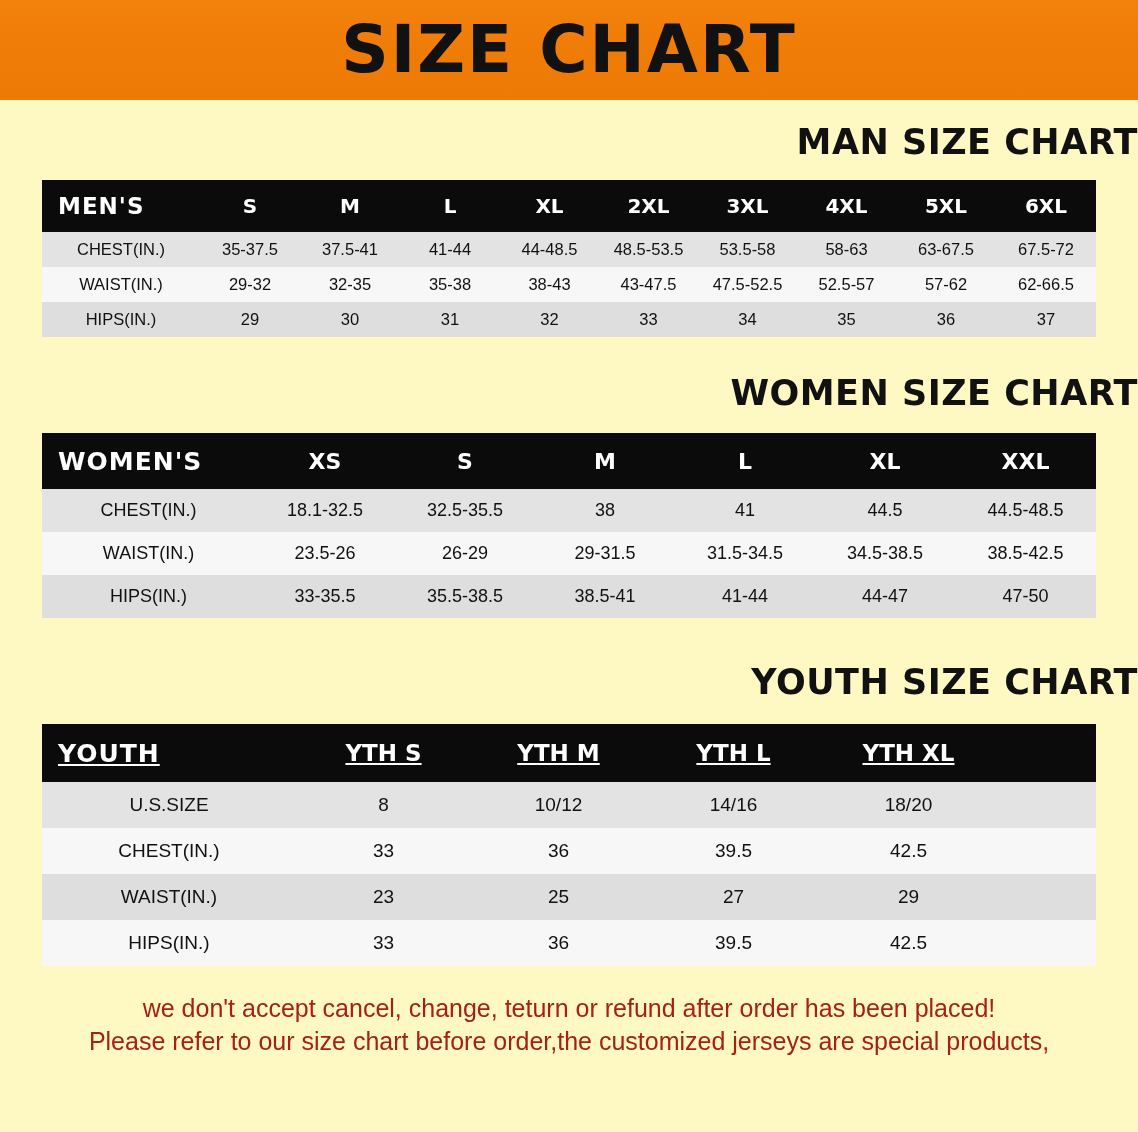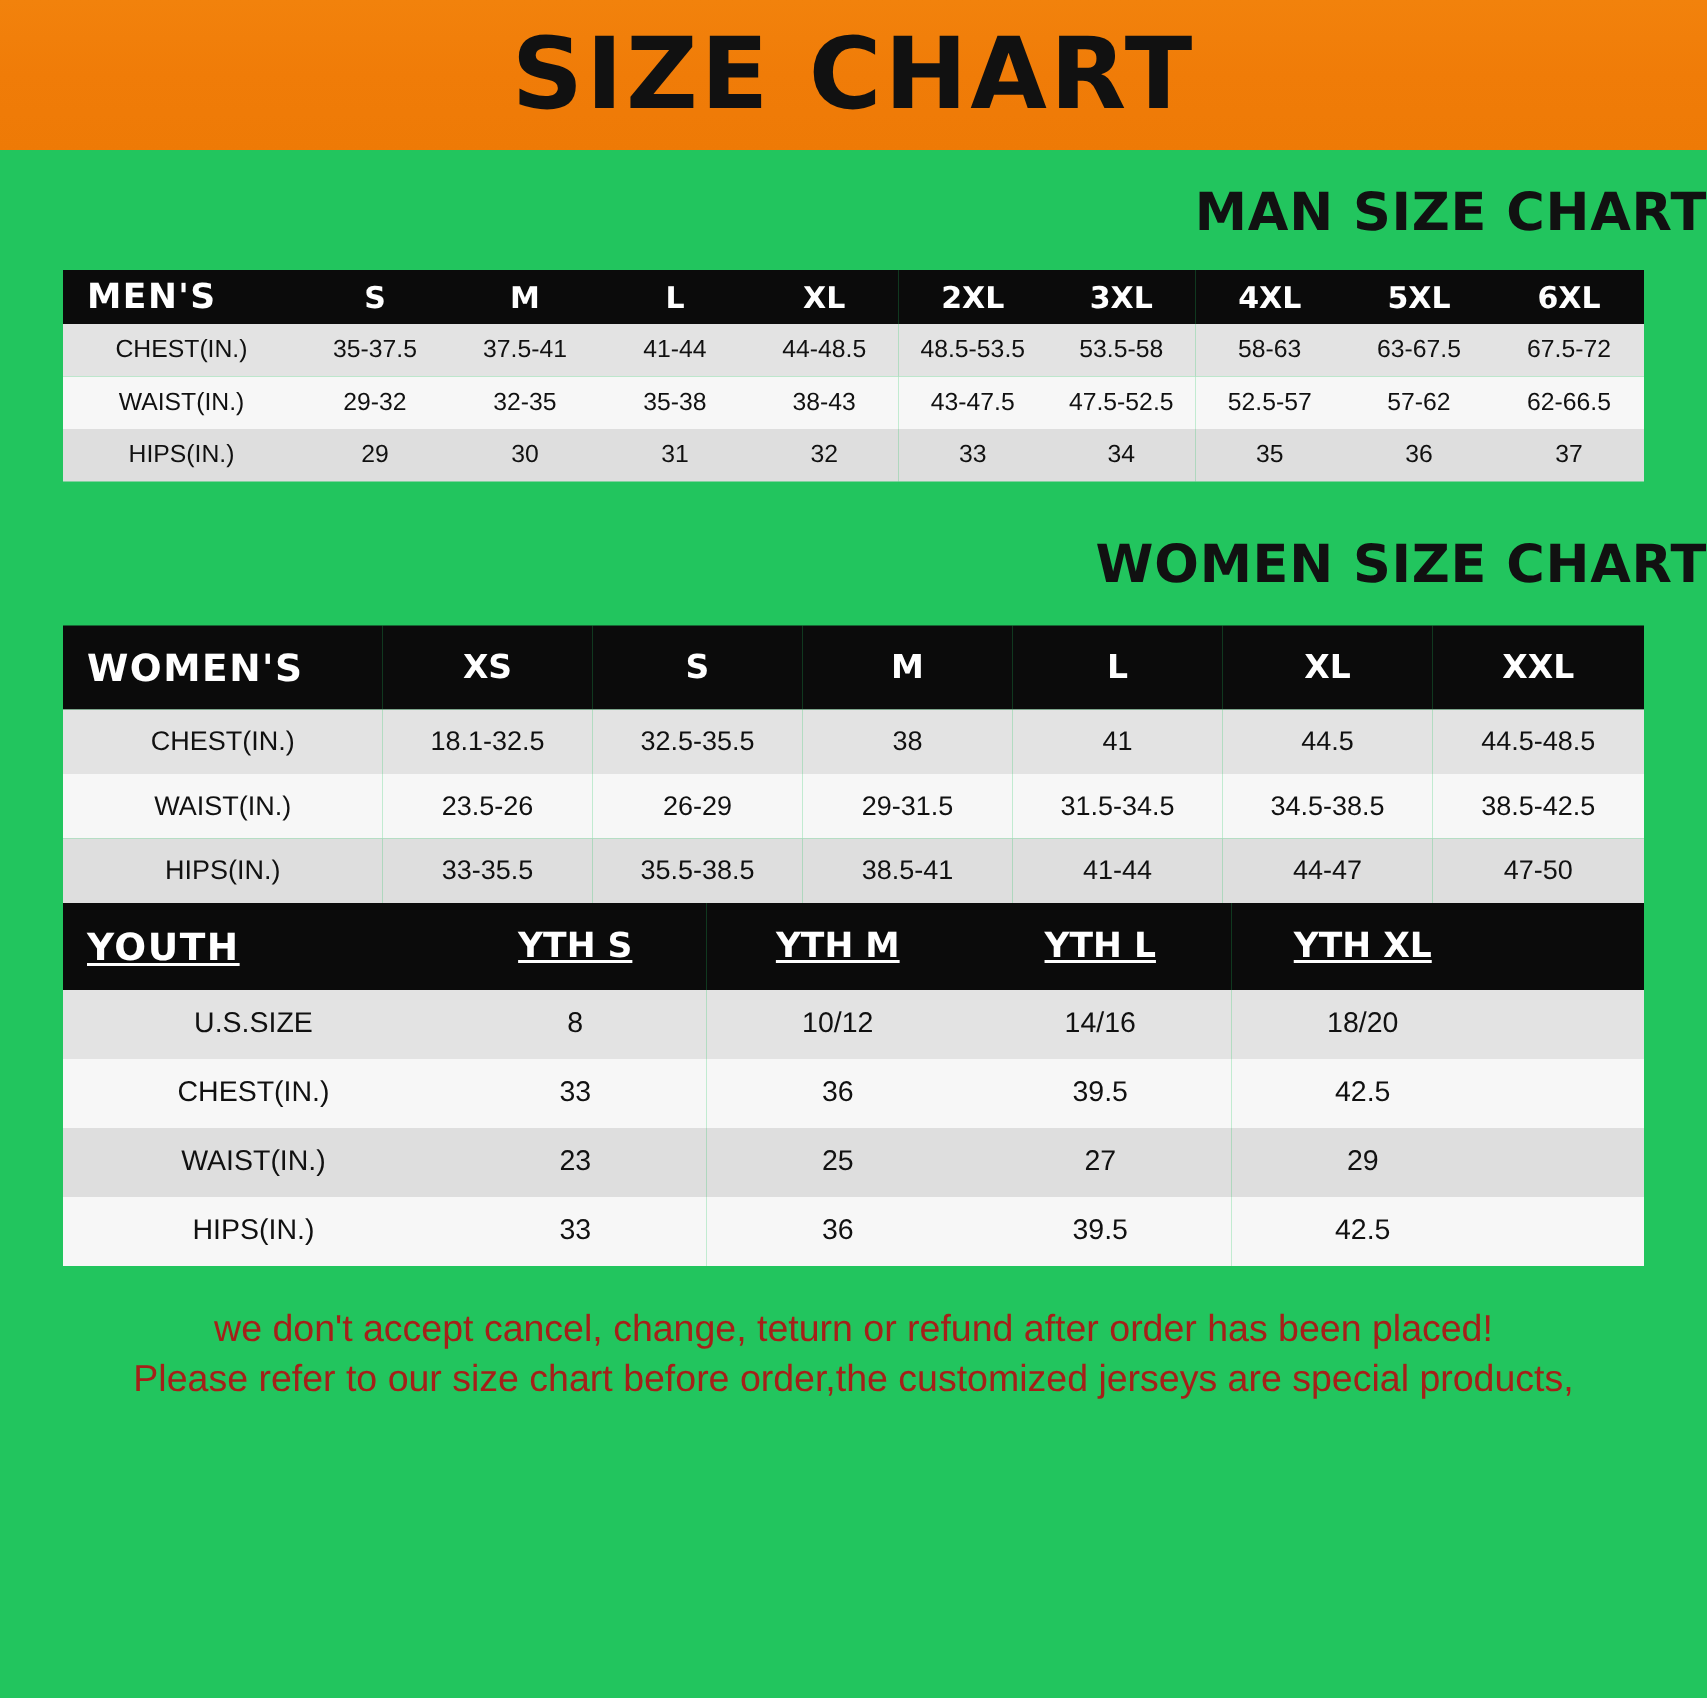--- a/index.html
+++ b/index.html
@@ -10,21 +10,21 @@
     width: 1138px;
     height: 1132px;
     background: #ffffff;
     font-family: "Liberation Sans", sans-serif;
     overflow: hidden;
   }
   .page {
     position: relative;
     width: 1138px;
     height: 1132px;
-    background: #22c55e;
+    background: #fef9c3;
   }
 
   
   .banner {
     width: 100%;
     height: 100px;
     background: linear-gradient(180deg, #f2820c 0%, #f07c08 50%, #ee7a06 100%);
     display: flex;
     align-items: center;
     justify-content: center;
@@ -98,21 +98,21 @@
   .cell {
     font-family: "Liberation Sans", sans-serif;
     color: #111111;
     text-align: center;
   }
   .band-a { background: #e3e3e3; }
   .band-b { background: #f7f7f7; }
   .band-c { background: #dedede; }
 
   
-  #men-table .hdr-row th { height: 36px; font-size: 20px; margin-top: 18px; }
+  #men-table .hdr-row th { height: 52px; font-size: 20px; margin-top: 18px; }
   #men-table .hdr-row th.first { font-size: 23px; }
   #men-table td { height: 35px; font-size: 16.5px; }
   #men-table td.row-label { font-size: 16.5px; }
 
   
   #women-table .hdr-row th { height: 56px; font-size: 22px; }
   #women-table .hdr-row th.first { font-size: 25px; }
   #women-table td { height: 43px; font-size: 18px; }
 
   
@@ -258,20 +258,21 @@
           <td class="cell">35.5-38.5</td>
           <td class="cell">38.5-41</td>
           <td class="cell">41-44</td>
           <td class="cell">44-47</td>
           <td class="cell">47-50</td>
         </tr>
       </tbody>
     </table>
   </div>
 
+  <div class="section-title title-youth">YOUTH SIZE CHART</div>
   <div class="tbl-wrap">
     <table class="sz" id="youth-table">
       <colgroup>
         <col style="width:254px">
         <col style="width:175px">
           <col style="width:175px">
           <col style="width:175px">
           <col style="width:175px">
         <col style="width:100px">
       </colgroup>

